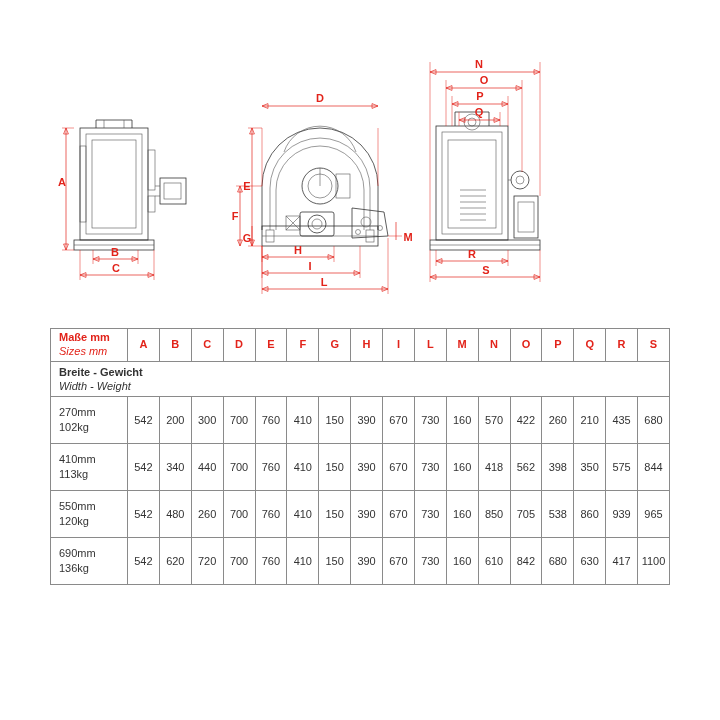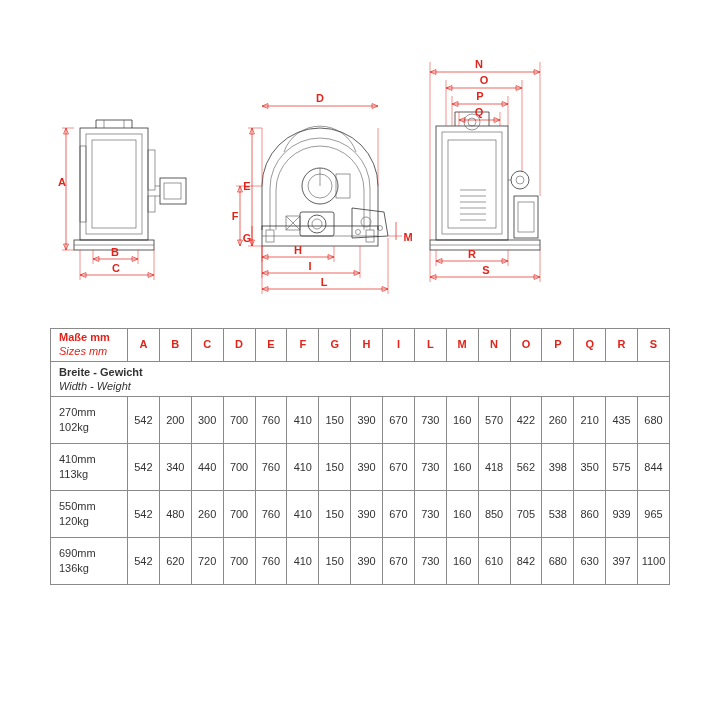--- a/index.html
+++ b/index.html
@@ -437,20 +437,20 @@
             <td>410</td>
             <td>150</td>
             <td>390</td>
             <td>670</td>
             <td>730</td>
             <td>160</td>
             <td>610</td>
             <td>842</td>
             <td>680</td>
             <td>630</td>
-            <td>397</td>
+            <td>417</td>
             <td>1100</td>
           </tr>
         </tbody>
     </table>
   </div>
 
 </div>
 
 </body></html>

